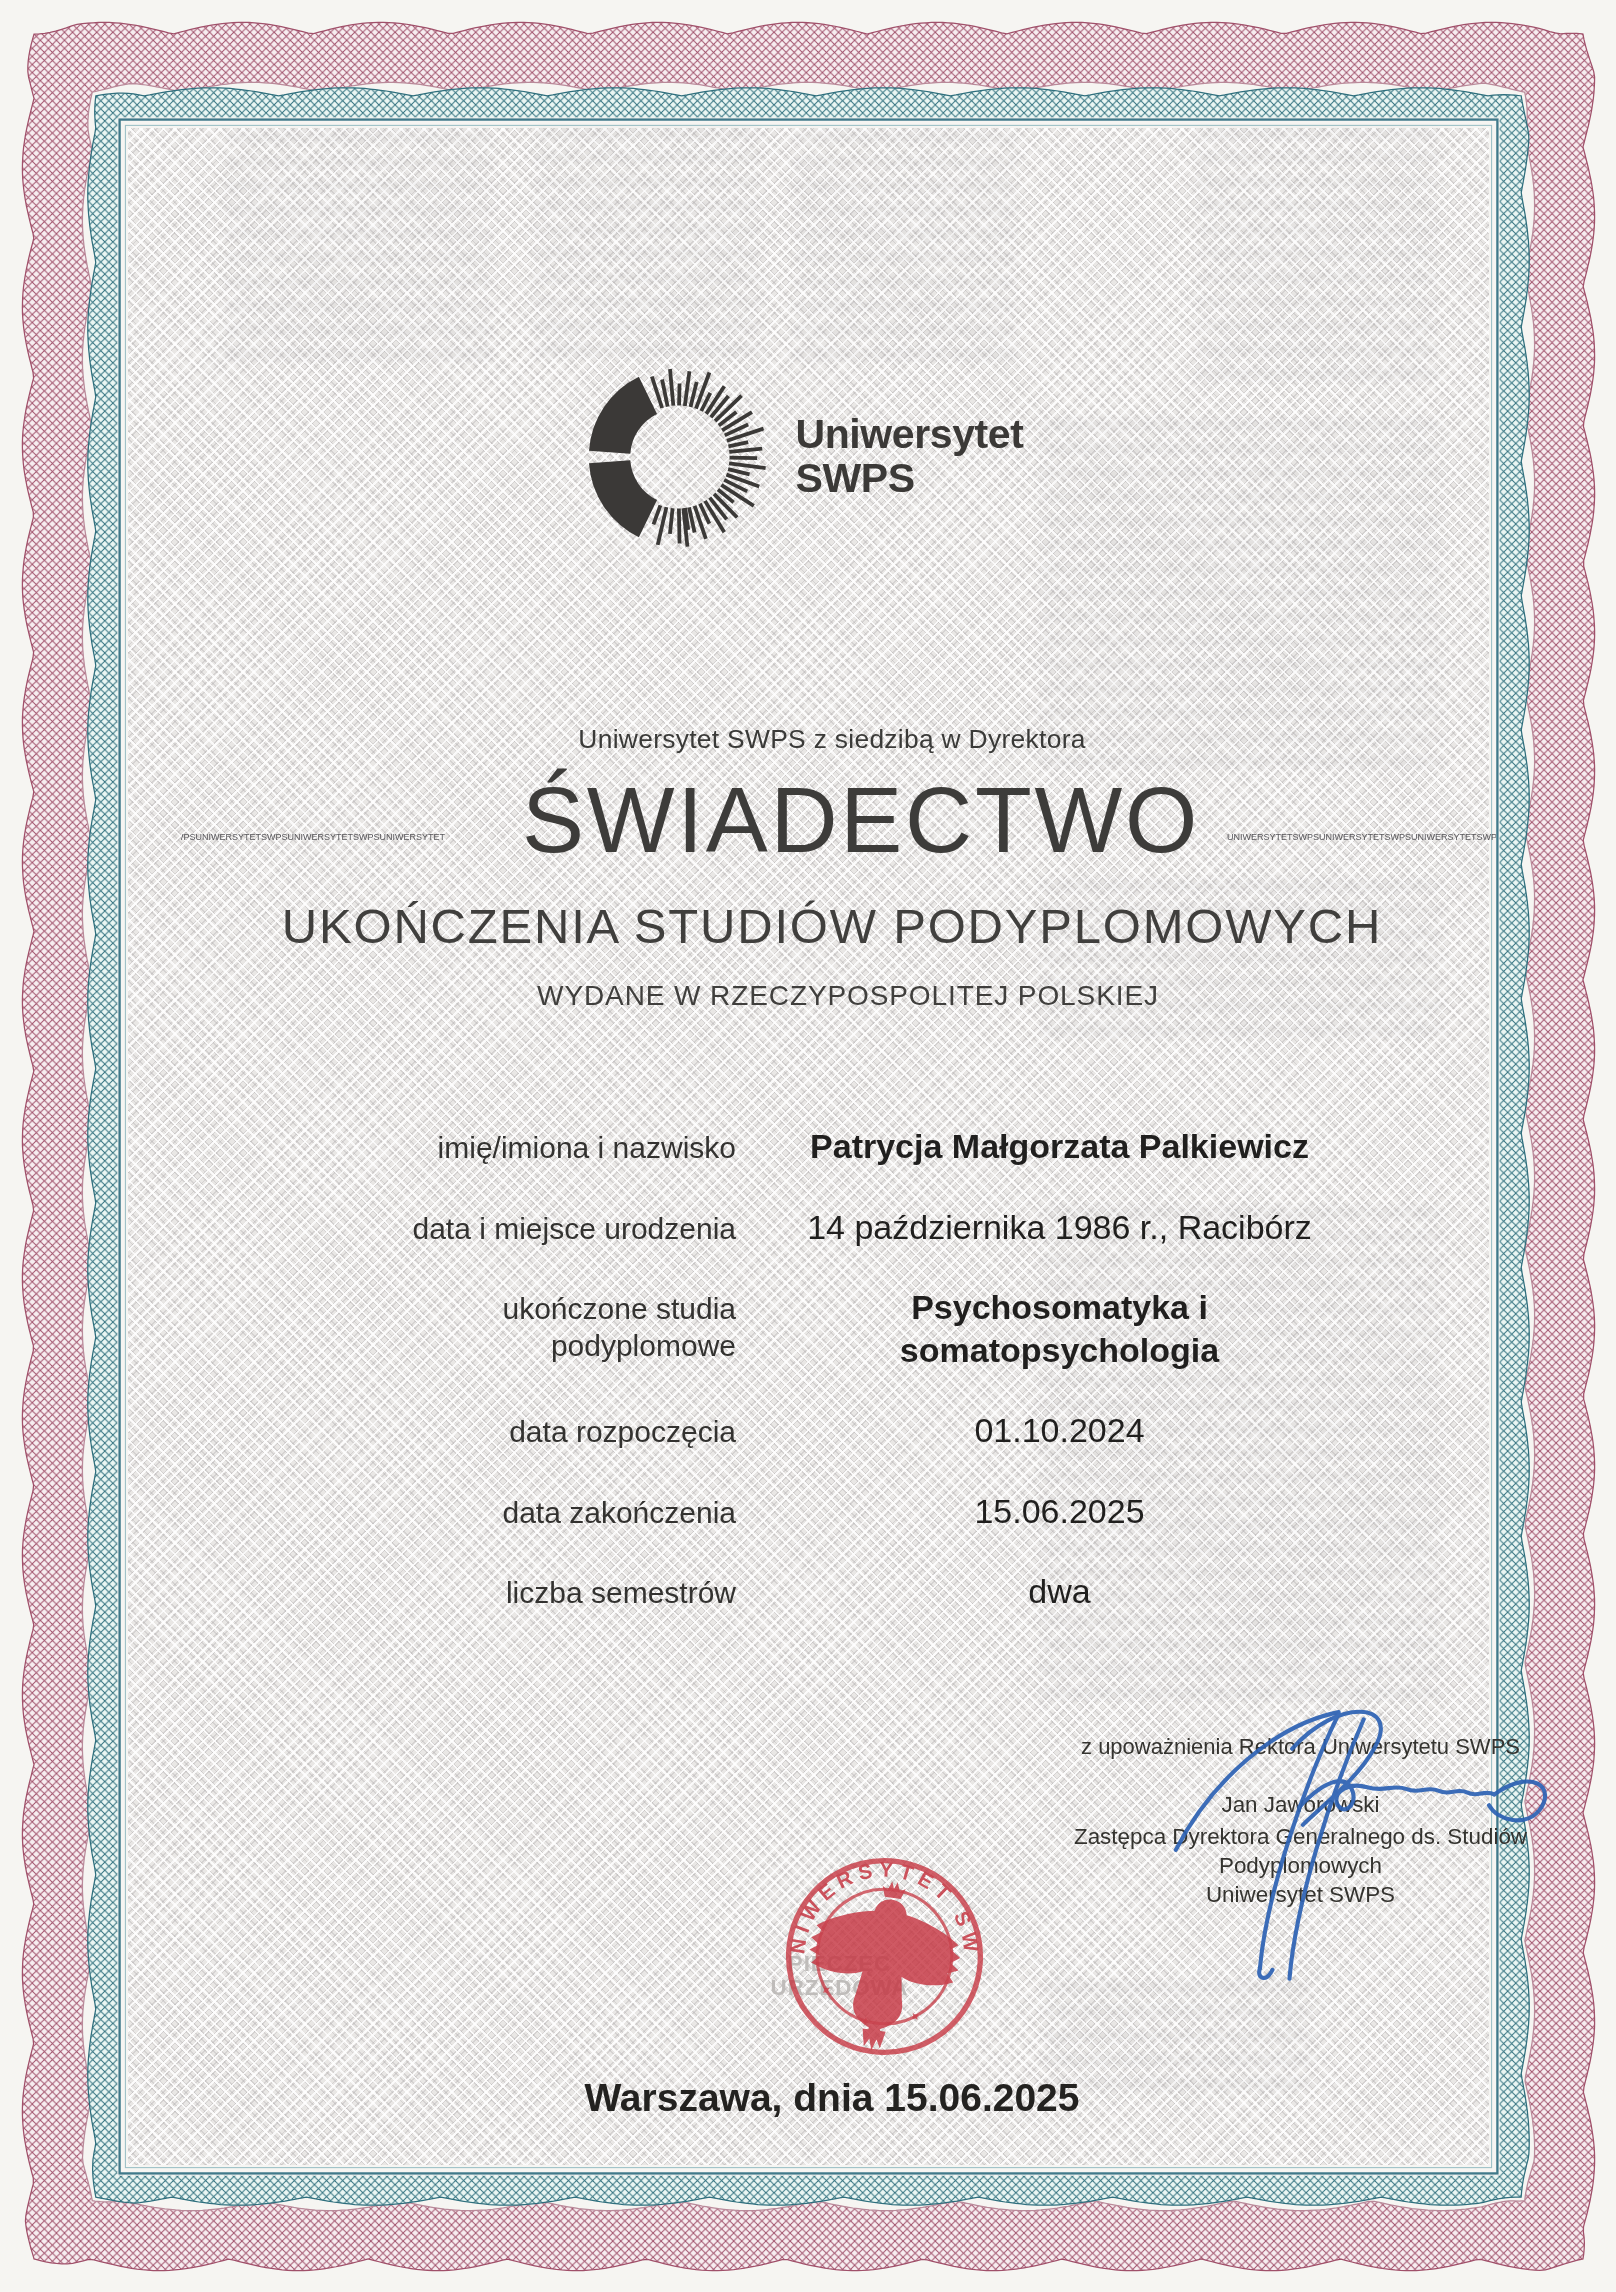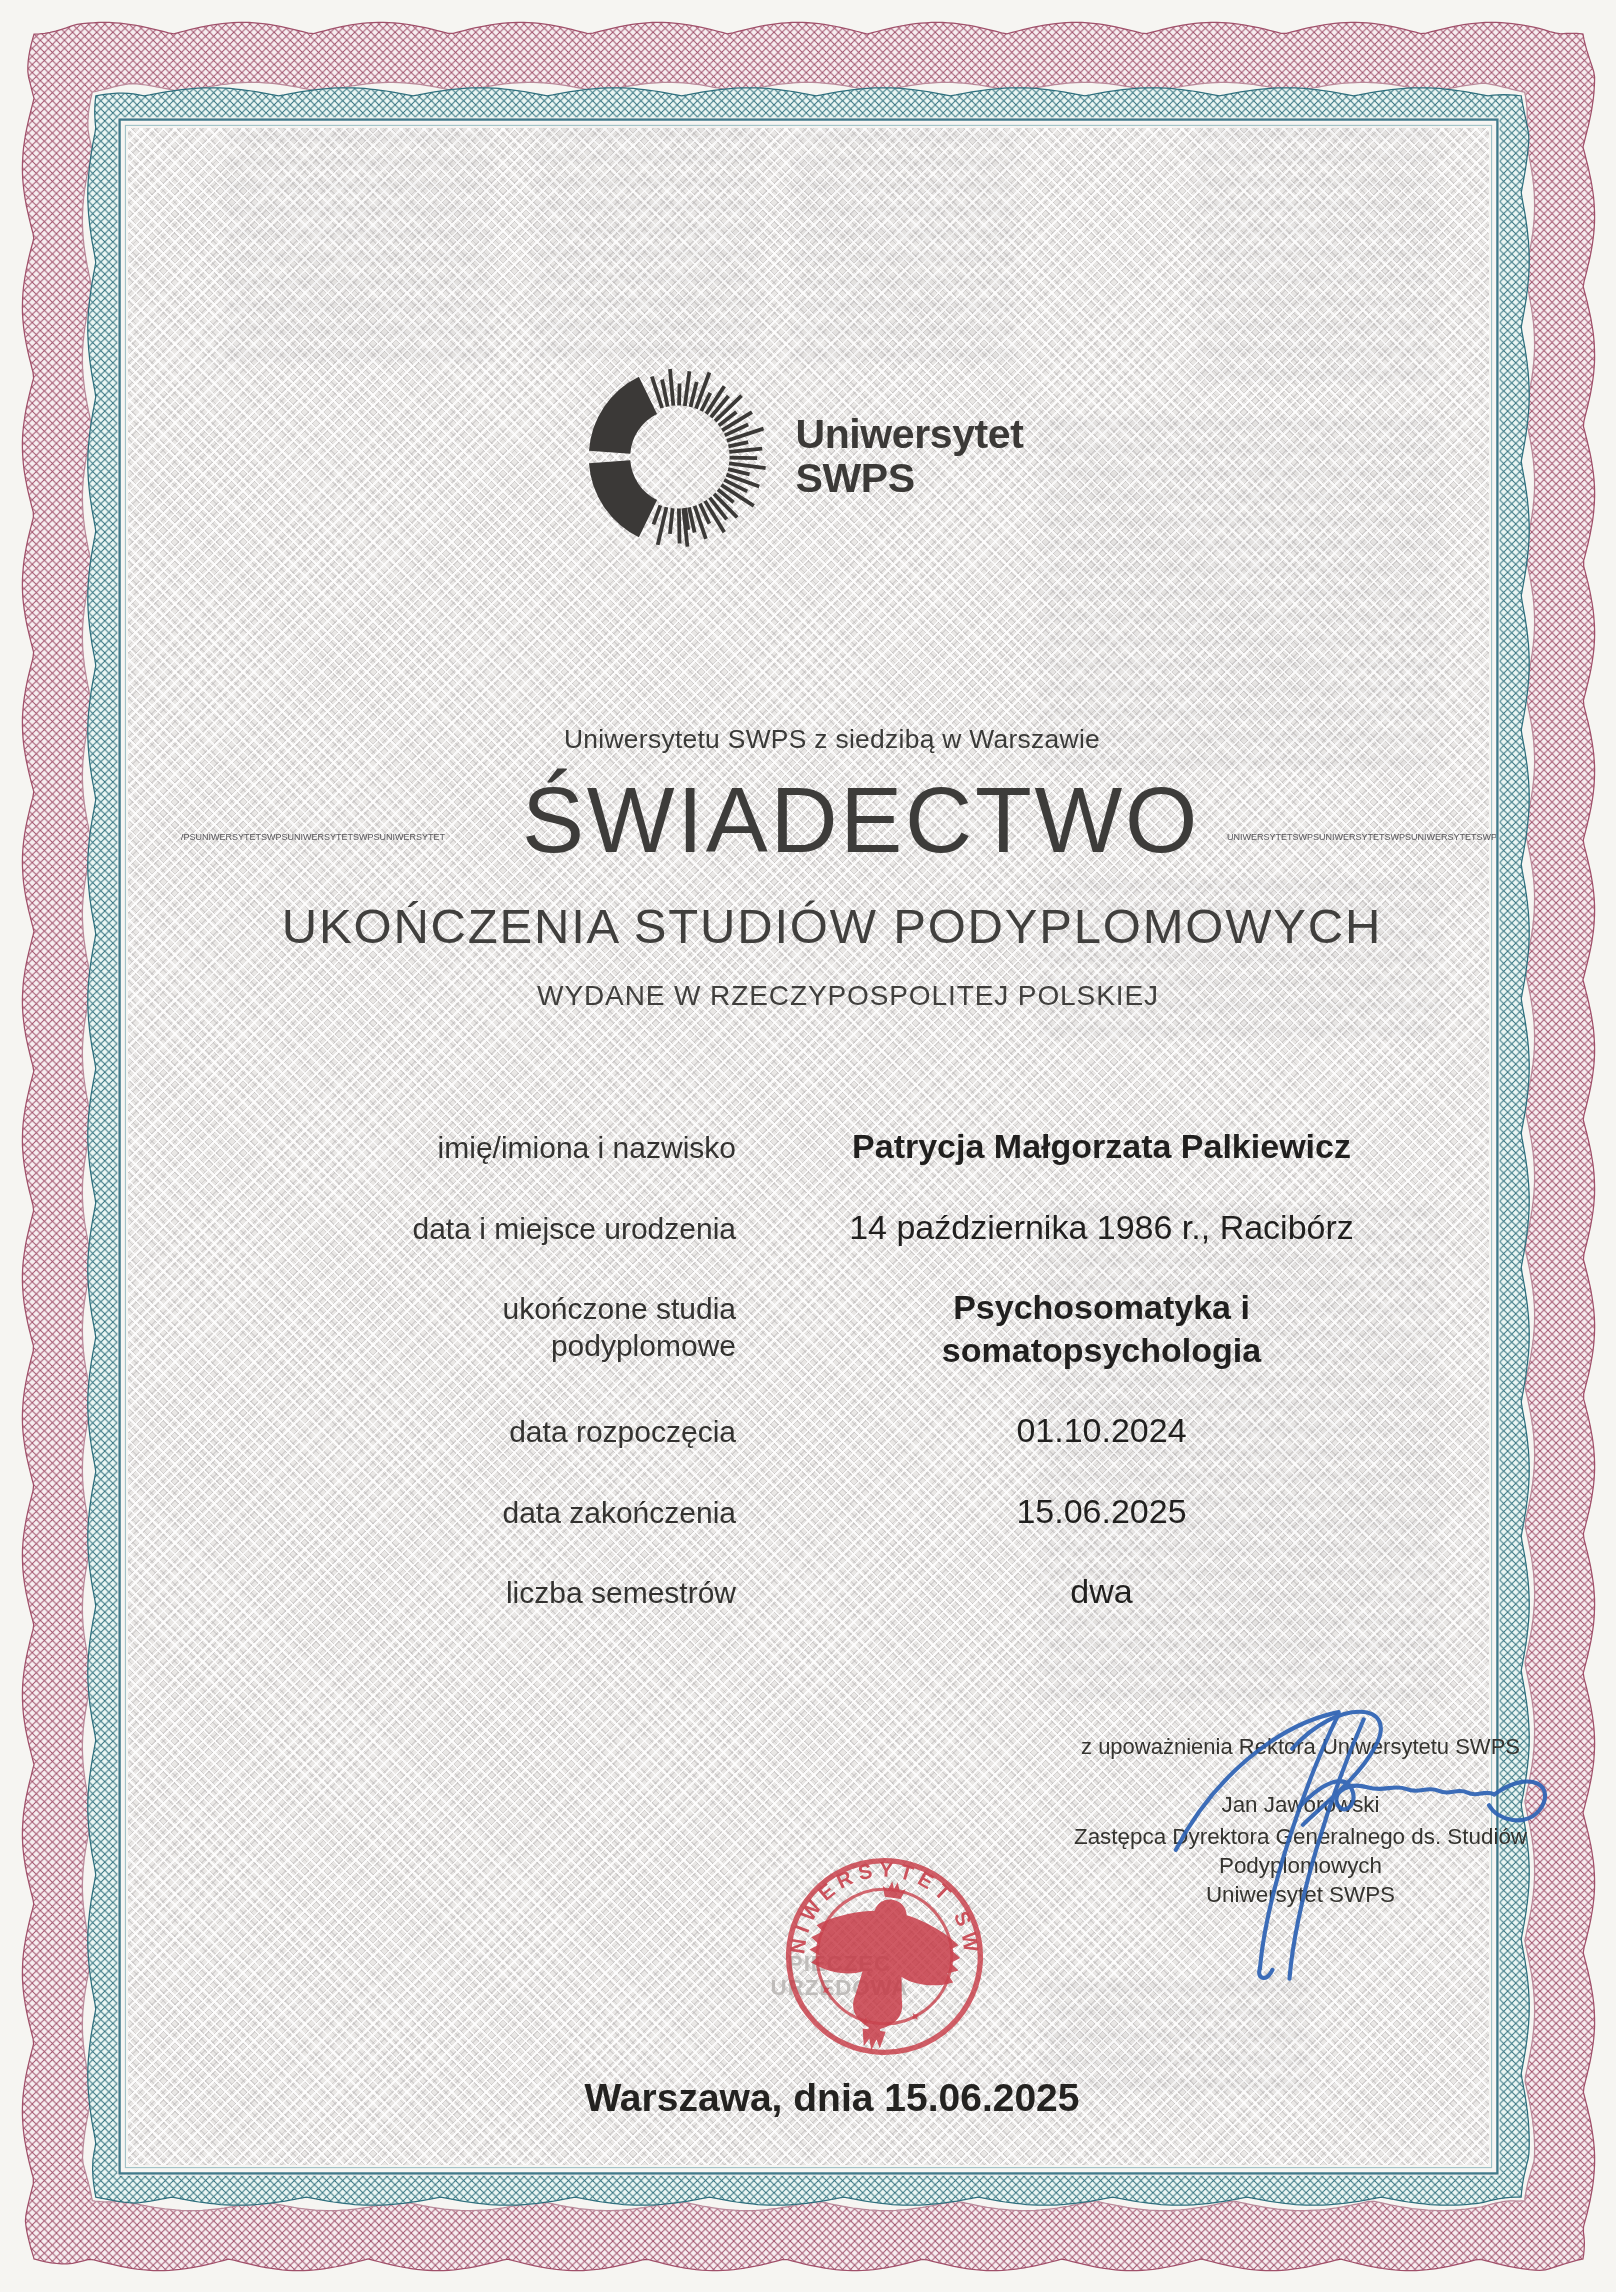--- a/index.html
+++ b/index.html
@@ -34,21 +34,21 @@
          font-size:9px;color:#57565a;z-index:2;line-height:10.7px;}
   .micro.left{left:134px;width:264px;text-align:right;direction:rtl;}
   .micro.right{left:1180px;width:269px;}
   .subtitle{position:absolute;left:0;top:898px;width:100%;text-align:center;
             font-size:49px;font-weight:500;color:#403f3d;letter-spacing:1.8px;}
   .issued-line{position:absolute;left:0;top:980px;width:100%;text-align:center;
             font-size:28px;font-weight:500;color:#403f3d;letter-spacing:0.9px;padding-left:16px;}
 
   
   .fields{position:absolute;left:322px;top:1125px;z-index:2;}
-  .frow{display:grid;grid-template-columns:367px 591px;column-gap:70px;
+  .frow{display:grid;grid-template-columns:367px 591px;column-gap:28px;
         align-items:baseline;margin-bottom:38px;}
   .flabel{font-size:30px;line-height:1.22;color:#333230;text-align:right;font-weight:400;}
   .fvalue{font-size:34px;line-height:1.25;color:#201f1e;font-weight:400;text-align:center;}
   .frow.bold .fvalue{font-weight:700;}
 
   
   .sig-block{position:absolute;left:994px;top:1734px;width:519px;text-align:center;z-index:3;
              color:#34332f;}
   .sig-auth{font-size:22px;margin-bottom:32px;}
   .sig-name{font-size:22.4px;margin-bottom:5.4px;}
@@ -143,21 +143,21 @@
           <line x1="94.1464060570114" y1="155.69322614062332" x2="91.21960908551712" y2="183.53983921093499" stroke="#3b3937" stroke-width="4.1"></line>
           <line x1="100.97733476048785" y1="155.9914709287579" x2="101.64052620510462" y2="193.98568334470076" stroke="#3b3937" stroke-width="4.1"></line>
           <line x1="107.79369365376367" y1="155.45501184952795" x2="111.13384807680524" y2="179.22144549932563" stroke="#3b3937" stroke-width="4.1"></line>
         </svg>
       <div class="logo-text">
         <div>Uniwersytet</div>
         <div>SWPS</div>
       </div>
     </div>
 
-    <div class="issuer">Uniwersytetu SWPS z siedzibą w Warszawie</div>
+    <div class="issuer">Uniwersytet SWPS z siedzibą w Dyrektora</div>
     <div class="micro left">UNIWERSYTETSWPSUNIWERSYTETSWPSUNIWERSYTETSWPSUNIWERSYTET</div>
     <div class="micro right">UNIWERSYTETSWPSUNIWERSYTETSWPSUNIWERSYTETSWPSUNIWERSYTET</div>
     <div class="title">ŚWIADECTWO</div>
     <div class="subtitle">UKOŃCZENIA STUDIÓW PODYPLOMOWYCH</div>
     <div class="issued-line">WYDANE W RZECZYPOSPOLITEJ POLSKIEJ</div>
 
     <div class="fields" id="fields">
       <div class="frow bold">
         <div class="flabel">imię/imiona i nazwisko</div>
         <div class="fvalue">Patrycja Małgorzata Palkiewicz</div>

